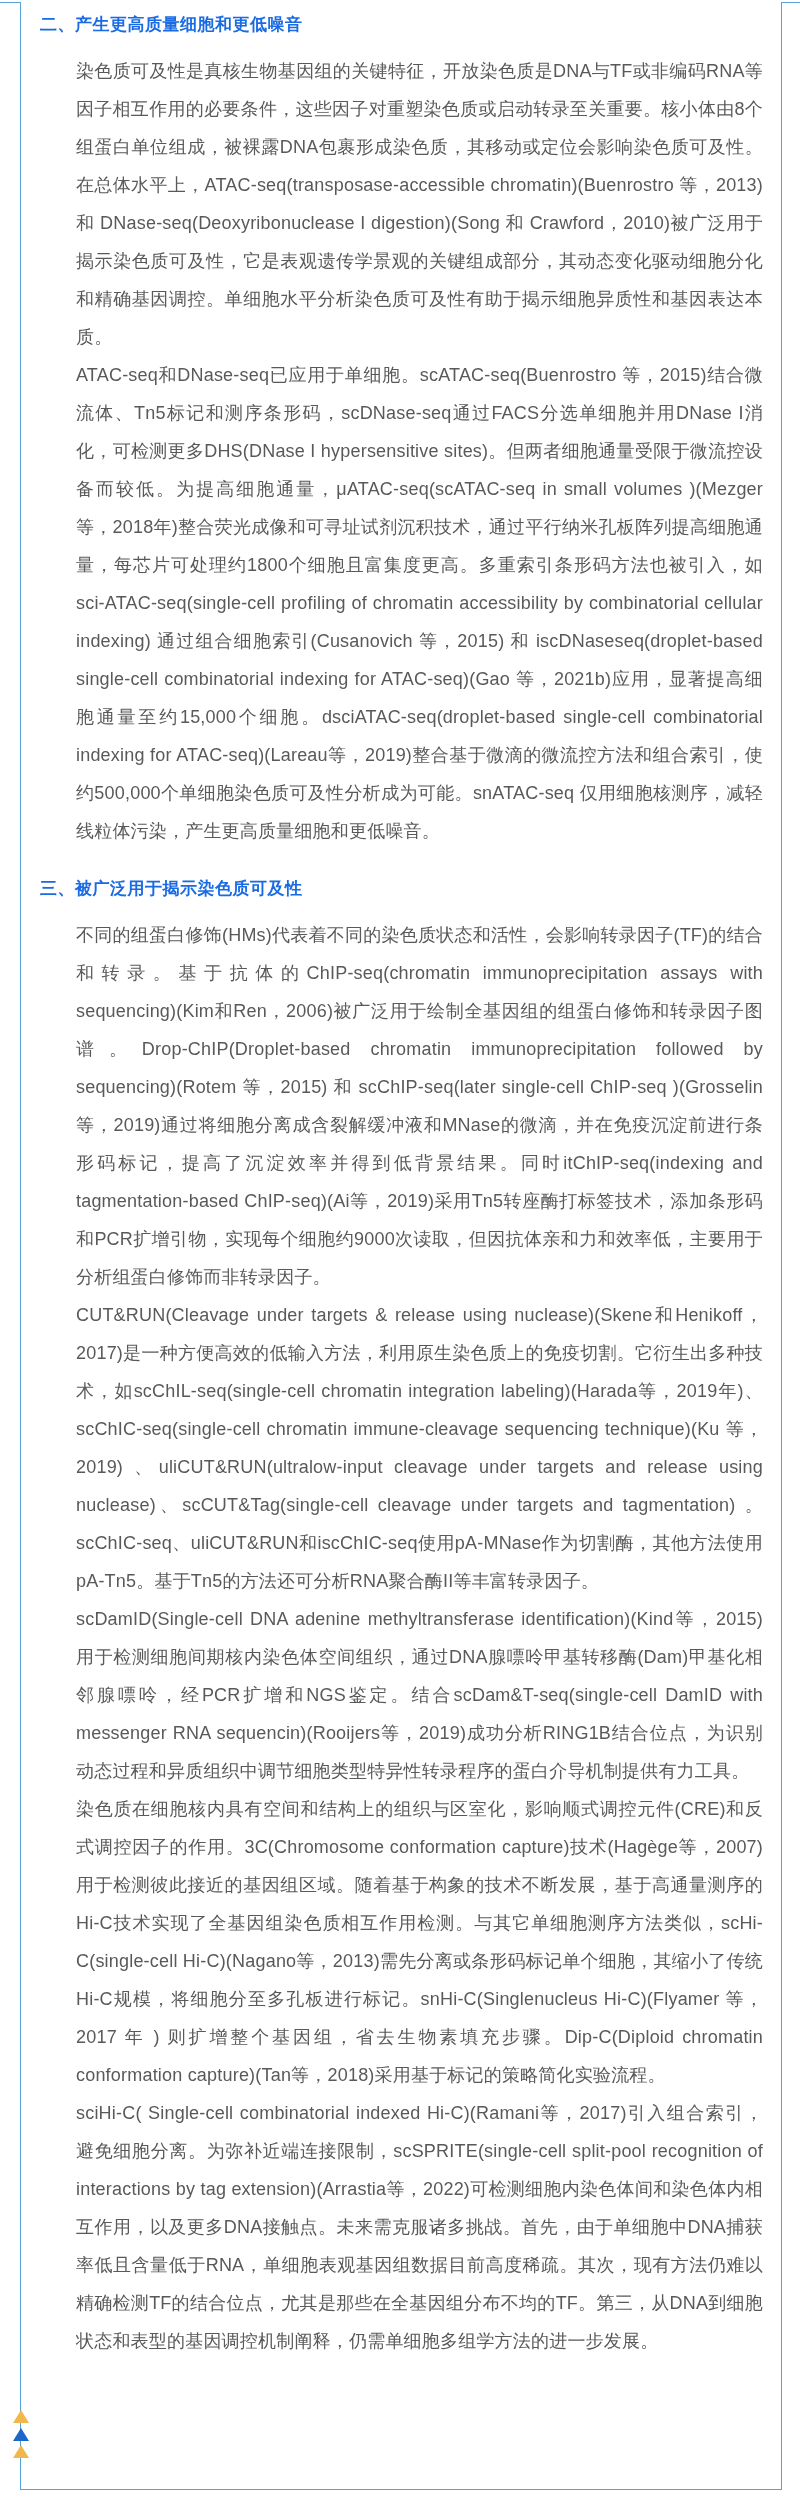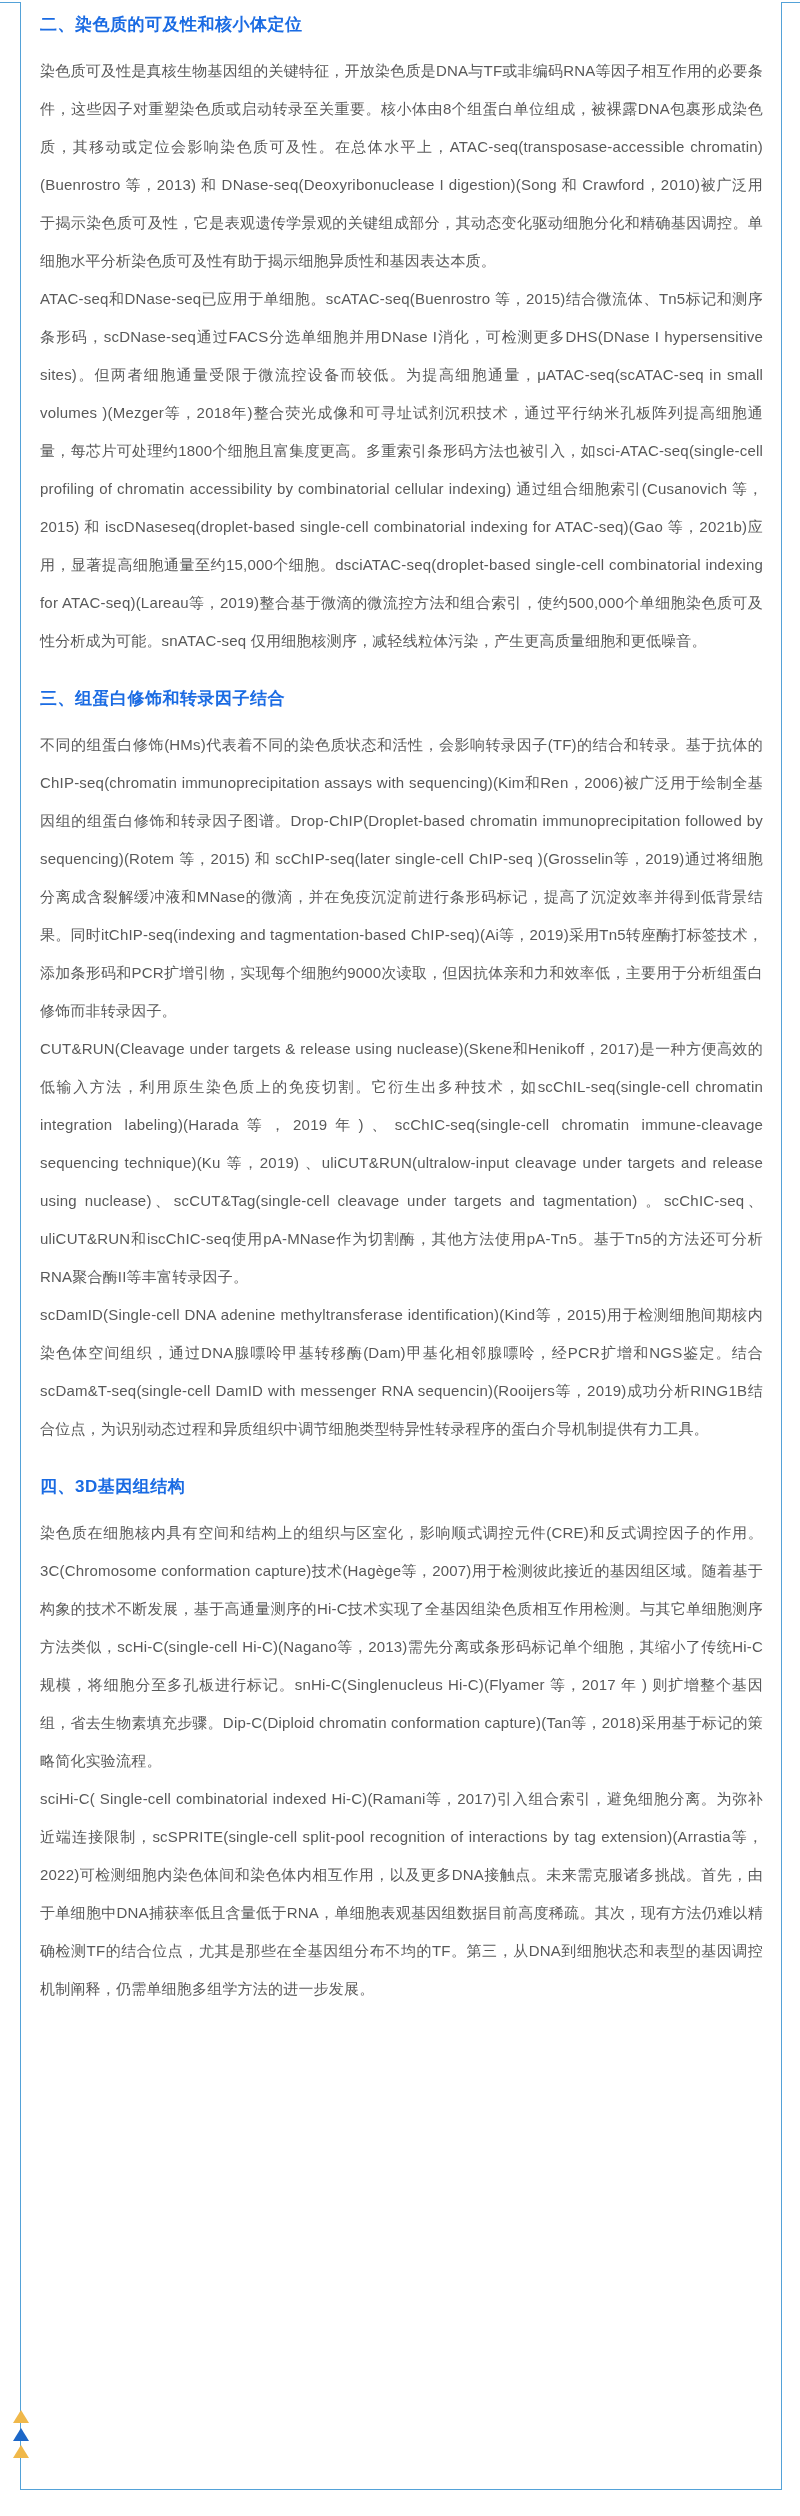--- a/index.html
+++ b/index.html
@@ -30,25 +30,26 @@
     color: #1a6be3;
     font-size: 17px;
     font-weight: bold;
     line-height: 26px;
     letter-spacing: 0.5px;
     margin: 26px 0 14px 0;
   }
   .section:first-child .section-title { margin-top: 0; }
   .para {
     color: #595959;
-    font-size: 15px;
+    font-size: 18px;
     line-height: 38px;
     text-align: justify;
     letter-spacing: 0.2px;
     word-break: break-word;
+    margin-left: 36px;
   }
   .tri {
     position: absolute;
     left: 13px;
     width: 0; height: 0;
     border-left: 8px solid transparent;
     border-right: 8px solid transparent;
     z-index: 5;
   }
   .tri-yellow { border-bottom: 13px solid #f0b84a; }
@@ -58,34 +59,33 @@
   .tri-3 { top: 2445px; }
 </style>
 </head>
 <body>
 
 <div class="top-rule"></div>
 
 <div class="frame">
 
   <div class="section">
-    <h2 class="section-title">二、染色质的可及性和核小体定位</h2>
+    <h2 class="section-title">二、产生更高质量细胞和更低噪音</h2>
     <p class="para">染色质可及性是真核生物基因组的关键特征，开放染色质是DNA与TF或非编码RNA等因子相互作用的必要条件，这些因子对重塑染色质或启动转录至关重要。核小体由8个组蛋白单位组成，被裸露DNA包裹形成染色质，其移动或定位会影响染色质可及性。在总体水平上，ATAC-seq(transposase-accessible chromatin)(Buenrostro 等，2013) 和 DNase-seq(Deoxyribonuclease I digestion)(Song 和 Crawford，2010)被广泛用于揭示染色质可及性，它是表观遗传学景观的关键组成部分，其动态变化驱动细胞分化和精确基因调控。单细胞水平分析染色质可及性有助于揭示细胞异质性和基因表达本质。</p>
     <p class="para">ATAC-seq和DNase-seq已应用于单细胞。scATAC-seq(Buenrostro 等，2015)结合微流体、Tn5标记和测序条形码，scDNase-seq通过FACS分选单细胞并用DNase I消化，可检测更多DHS(DNase I hypersensitive sites)。但两者细胞通量受限于微流控设备而较低。为提高细胞通量，μATAC-seq(scATAC-seq in small volumes )(Mezger等，2018年)整合荧光成像和可寻址试剂沉积技术，通过平行纳米孔板阵列提高细胞通量，每芯片可处理约1800个细胞且富集度更高。多重索引条形码方法也被引入，如sci-ATAC-seq(single-cell profiling of chromatin accessibility by combinatorial cellular indexing) 通过组合细胞索引(Cusanovich 等，2015) 和 iscDNaseseq(droplet-based single-cell combinatorial indexing for ATAC-seq)(Gao 等，2021b)应用，显著提高细胞通量至约15,000个细胞。dsciATAC-seq(droplet-based single-cell combinatorial indexing for ATAC-seq)(Lareau等，2019)整合基于微滴的微流控方法和组合索引，使约500,000个单细胞染色质可及性分析成为可能。snATAC-seq 仅用细胞核测序，减轻线粒体污染，产生更高质量细胞和更低噪音。</p>
   </div>
 
   <div class="section">
-    <h2 class="section-title">三、组蛋白修饰和转录因子结合</h2>
+    <h2 class="section-title">三、被广泛用于揭示染色质可及性</h2>
     <p class="para">不同的组蛋白修饰(HMs)代表着不同的染色质状态和活性，会影响转录因子(TF)的结合和转录。基于抗体的ChIP-seq(chromatin immunoprecipitation assays with sequencing)(Kim和Ren，2006)被广泛用于绘制全基因组的组蛋白修饰和转录因子图谱。Drop-ChIP(Droplet-based chromatin immunoprecipitation followed by sequencing)(Rotem 等，2015) 和 scChIP-seq(later single-cell ChIP-seq )(Grosselin等，2019)通过将细胞分离成含裂解缓冲液和MNase的微滴，并在免疫沉淀前进行条形码标记，提高了沉淀效率并得到低背景结果。同时itChIP-seq(indexing and tagmentation-based ChIP-seq)(Ai等，2019)采用Tn5转座酶打标签技术，添加条形码和PCR扩增引物，实现每个细胞约9000次读取，但因抗体亲和力和效率低，主要用于分析组蛋白修饰而非转录因子。</p>
     <p class="para">CUT&amp;RUN(Cleavage under targets &amp; release using nuclease)(Skene和Henikoff，2017)是一种方便高效的低输入方法，利用原生染色质上的免疫切割。它衍生出多种技术，如scChIL-seq(single-cell chromatin integration labeling)(Harada等，2019年)、scChIC-seq(single-cell chromatin immune-cleavage sequencing technique)(Ku 等，2019) 、uliCUT&amp;RUN(ultralow-input cleavage under targets and release using nuclease)、scCUT&amp;Tag(single-cell cleavage under targets and tagmentation) 。scChIC-seq、uliCUT&amp;RUN和iscChIC-seq使用pA-MNase作为切割酶，其他方法使用pA-Tn5。基于Tn5的方法还可分析RNA聚合酶II等丰富转录因子。</p>
     <p class="para">scDamID(Single-cell DNA adenine methyltransferase identification)(Kind等，2015)用于检测细胞间期核内染色体空间组织，通过DNA腺嘌呤甲基转移酶(Dam)甲基化相邻腺嘌呤，经PCR扩增和NGS鉴定。结合scDam&amp;T-seq(single-cell DamID with messenger RNA sequencin)(Rooijers等，2019)成功分析RING1B结合位点，为识别动态过程和异质组织中调节细胞类型特异性转录程序的蛋白介导机制提供有力工具。</p>
   </div>
 
   <div class="section">
-    <h2 class="section-title">四、3D基因组结构</h2>
     <p class="para">染色质在细胞核内具有空间和结构上的组织与区室化，影响顺式调控元件(CRE)和反式调控因子的作用。3C(Chromosome conformation capture)技术(Hagège等，2007)用于检测彼此接近的基因组区域。随着基于构象的技术不断发展，基于高通量测序的Hi-C技术实现了全基因组染色质相互作用检测。与其它单细胞测序方法类似，scHi-C(single-cell Hi-C)(Nagano等，2013)需先分离或条形码标记单个细胞，其缩小了传统Hi-C规模，将细胞分至多孔板进行标记。snHi-C(Singlenucleus Hi-C)(Flyamer 等，2017 年 ) 则扩增整个基因组，省去生物素填充步骤。Dip-C(Diploid chromatin conformation capture)(Tan等，2018)采用基于标记的策略简化实验流程。</p>
     <p class="para">sciHi-C( Single-cell combinatorial indexed Hi-C)(Ramani等，2017)引入组合索引，避免细胞分离。为弥补近端连接限制，scSPRITE(single-cell split-pool recognition of interactions by tag extension)(Arrastia等，2022)可检测细胞内染色体间和染色体内相互作用，以及更多DNA接触点。未来需克服诸多挑战。首先，由于单细胞中DNA捕获率低且含量低于RNA，单细胞表观基因组数据目前高度稀疏。其次，现有方法仍难以精确检测TF的结合位点，尤其是那些在全基因组分布不均的TF。第三，从DNA到细胞状态和表型的基因调控机制阐释，仍需单细胞多组学方法的进一步发展。</p>
   </div>
 
 </div>
 
 <span class="tri tri-yellow tri-1"></span>
 <span class="tri tri-blue tri-2"></span>
 <span class="tri tri-yellow tri-3"></span>
 

